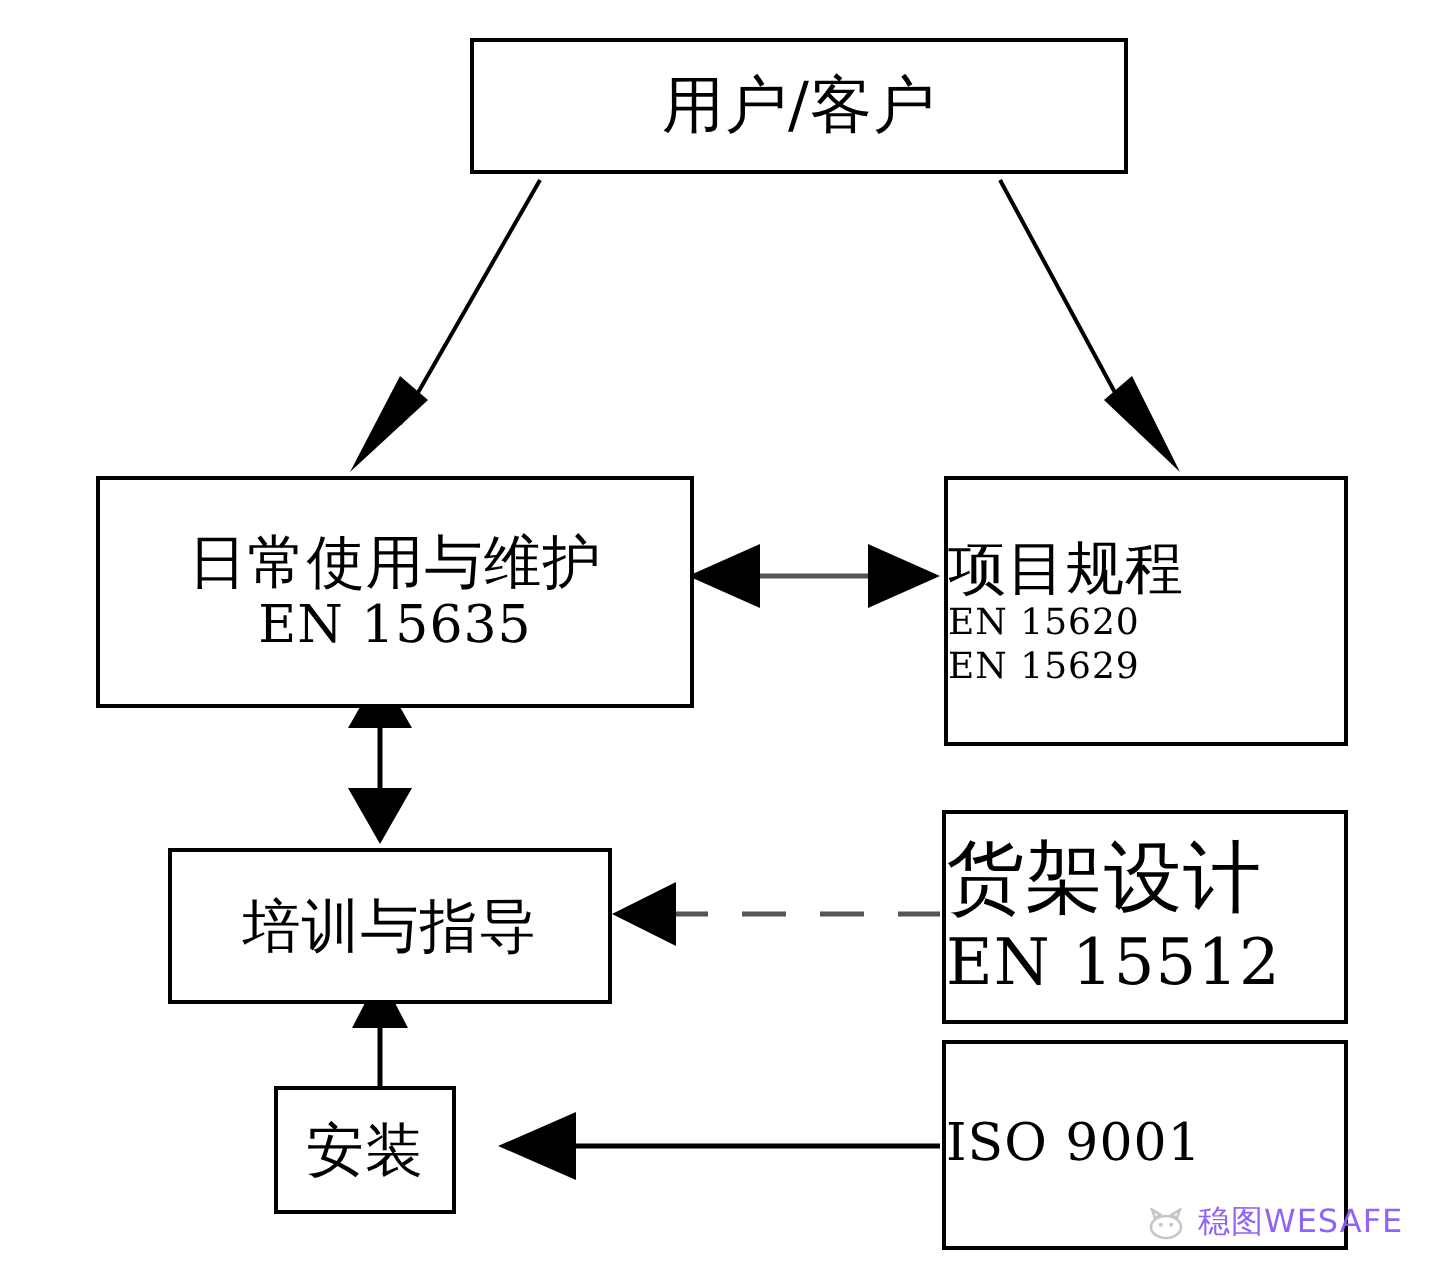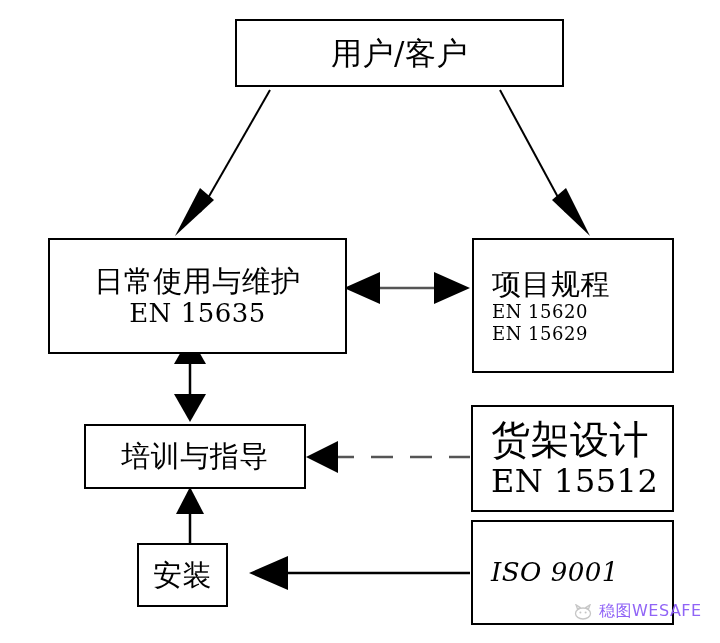--- a/index.html
+++ b/index.html
@@ -42,47 +42,47 @@
   .cn {
     font-family: "DejaVu Serif", "Liberation Serif", serif;
     font-weight: 400;
     letter-spacing: 0.5px;
   }
   .en {
     font-family: "DejaVu Serif", "Liberation Serif", serif;
     letter-spacing: 0.5px;
   }
   .center { text-align: center; align-items: center; }
-  .leftal { text-align: left; align-items: flex-start; padding-left: 18px; }
+  .leftal { text-align: left; align-items: flex-start; }
 
   
   #node-user      { left: 235px; top: 19px;  width: 329px; height: 68px; }
   #node-user .cn  { font-size: 31px; }
 
   #node-usage     { left: 48px;  top: 238px; width: 299px; height: 116px; }
   #node-usage .cn { font-size: 29px; }
   #node-usage .en { font-size: 26px; }
 
   #node-project      { left: 472px; top: 238px; width: 202px; height: 135px; }
   #node-project .cn  { font-size: 29px; }
   #node-project .en  { font-size: 18px; }
 
-  #node-training     { left: 84px;  top: 424px; width: 222px; height: 65px; }
+  #node-training     { left: 84px;  top: 424px; width: 222px; height: 78px; }
   #node-training .cn { font-size: 29px; }
 
   #node-install      { left: 137px; top: 543px; width: 91px; height: 64px; }
   #node-install .cn  { font-size: 29px; }
 
   #node-rackdesign      { left: 471px; top: 405px; width: 203px; height: 107px; }
   #node-rackdesign .cn  { font-size: 39px; }
   #node-rackdesign .en  { font-size: 32px; }
 
   #node-manufacturing     { left: 471px; top: 520px; width: 203px; height: 105px; }
   #node-manufacturing .cn { font-size: 29px; }
-  #node-manufacturing .en { font-size: 26px; font-style: italic; }
+  #node-manufacturing .en { font-size: 26px; }
 
   
   #watermark {
     position: absolute;
     left: 572px;
     top: 601px;
     display: flex;
     align-items: center;
     gap: 5px;
     color: #8b5cf6;

